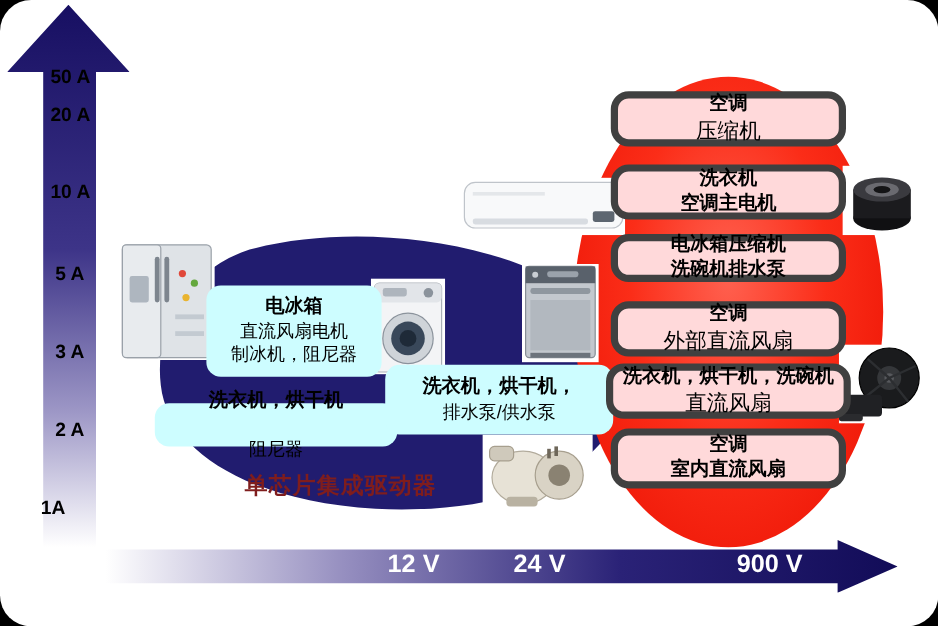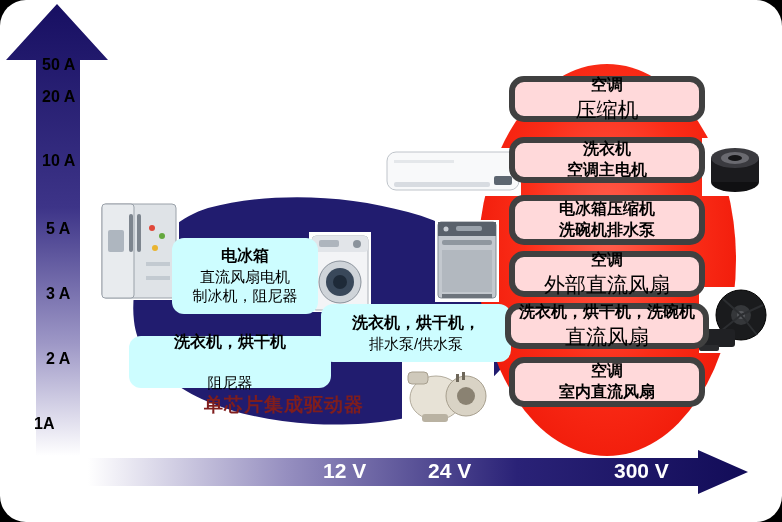--- a/index.html
+++ b/index.html
@@ -26,21 +26,21 @@
     padding:4px 6px; box-sizing:border-box;
   }
   .cyanbox .t { font-size:16px; font-weight:bold; line-height:1.3; }
   .cyanbox .l { font-size:15px; line-height:1.3; }
   .pinkbox {
     position:absolute; background:#ffd9da; border:6px solid #404040; border-radius:15px; z-index:6;
     text-align:center; display:flex; flex-direction:column; justify-content:center;
     padding:2px 4px; box-sizing:border-box;
   }
   .pinkbox .b { font-size:16px; font-weight:bold; line-height:1.3; }
-  .pinkbox .r { font-size:21px; line-height:1.3; }
+  .pinkbox .r { font-size:18px; line-height:1.3; }
   .caption { position:absolute; color:#7f1d1d; font-size:19px; font-weight:bold; z-index:6; white-space:nowrap; letter-spacing:1px; }
 </style>
 </head>
 <body>
 
 <div class="slide">
 
   <svg class="vaxis" width="102" height="452" viewBox="0 0 102 452">
     <defs>
       <linearGradient id="vg" x1="0" y1="0" x2="0" y2="1">
@@ -68,21 +68,21 @@
         <stop offset="0.3" stop-color="#968fc0"></stop>
         <stop offset="0.65" stop-color="#2a2277"></stop>
         <stop offset="1" stop-color="#120c58"></stop>
       </linearGradient>
     </defs>
     <polygon points="0,8 610,8 610,0 660,22 610,44 610,36 0,36" fill="url(#hg)"></polygon>
   </svg>
 
   <span class="volt-label" style="left:283px; top:459px;">12 V</span>
   <span class="volt-label" style="left:388px; top:459px;">24 V</span>
-  <span class="volt-label" style="left:574px; top:459px;">300 V</span>
+  <span class="volt-label" style="left:574px; top:459px;">900 V</span>
 
   <svg class="blob-svg" width="412" height="248" viewBox="0 0 412 248">
     <path d="M 90,22 C 40,38 10,85 16,135 C 22,190 90,232 195,238 C 300,243 380,212 398,155 C 414,102 372,48 290,26 C 225,8 150,6 90,22 Z" fill="#211c6f"></path>
   </svg>
 
   <div class="red-ellipse"></div>
 
   <svg class="photo" style="left:99px; top:202px;" width="80" height="98" viewBox="0 0 80 98">
     <rect width="80" height="98" fill="#ffffff"></rect>
     <rect x="3" y="2" width="74" height="94" rx="4" fill="#dfe3e7" stroke="#9aa1a9"></rect>
@@ -156,21 +156,21 @@
     <rect x="2" y="42" width="34" height="18" rx="3" fill="#202124"></rect>
     <rect x="0" y="58" width="20" height="6" rx="2" fill="#2a2b2e"></rect>
   </svg>
 
   <div class="cyanbox" style="left:172px; top:238px; width:146px; height:76px;">
     <div class="t">电冰箱</div>
     <div class="l">直流风扇电机</div>
     <div class="l">制冰机，阻尼器</div>
   </div>
 
-  <div class="cyanbox" style="left:129px; top:336px; width:202px; height:52px;gap:20px;">
+  <div class="cyanbox" style="left:129px; top:336px; width:202px; height:36px;gap:20px;">
     <div class="t">洗衣机，烘干机</div>
     <div class="l">阻尼器</div>
   </div>
 
   <div class="cyanbox" style="left:321px; top:304px; width:190px; height:58px;">
     <div class="t">洗衣机，烘干机，</div>
     <div class="l">排水泵/供水泵</div>
   </div>
 
   <div class="caption" style="left:204px; top:392px;">单芯片集成驱动器</div>
@@ -178,21 +178,21 @@
   <div class="pinkbox" style="left:509px; top:76px; width:196px; height:46px;">
     <div class="b">空调</div>
     <div class="r">压缩机</div>
   </div>
 
   <div class="pinkbox" style="left:509px; top:137px; width:196px; height:46px;">
     <div class="b">洗衣机</div>
     <div class="b">空调主电机</div>
   </div>
 
-  <div class="pinkbox" style="left:509px; top:195px; width:196px; height:50px;">
+  <div class="pinkbox" style="left:509px; top:195px; width:196px; height:40px;">
     <div class="b">电冰箱压缩机</div>
     <div class="b">洗碗机排水泵</div>
   </div>
 
   <div class="pinkbox" style="left:509px; top:251px; width:196px; height:46px;">
     <div class="b">空调</div>
     <div class="r">外部直流风扇</div>
   </div>
 
   <div class="pinkbox" style="left:505px; top:303px; width:204px; height:46px;">

